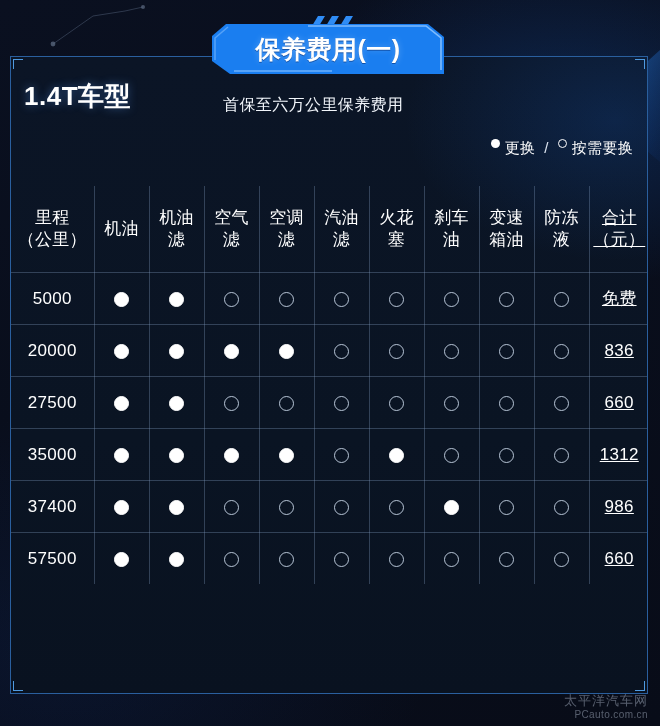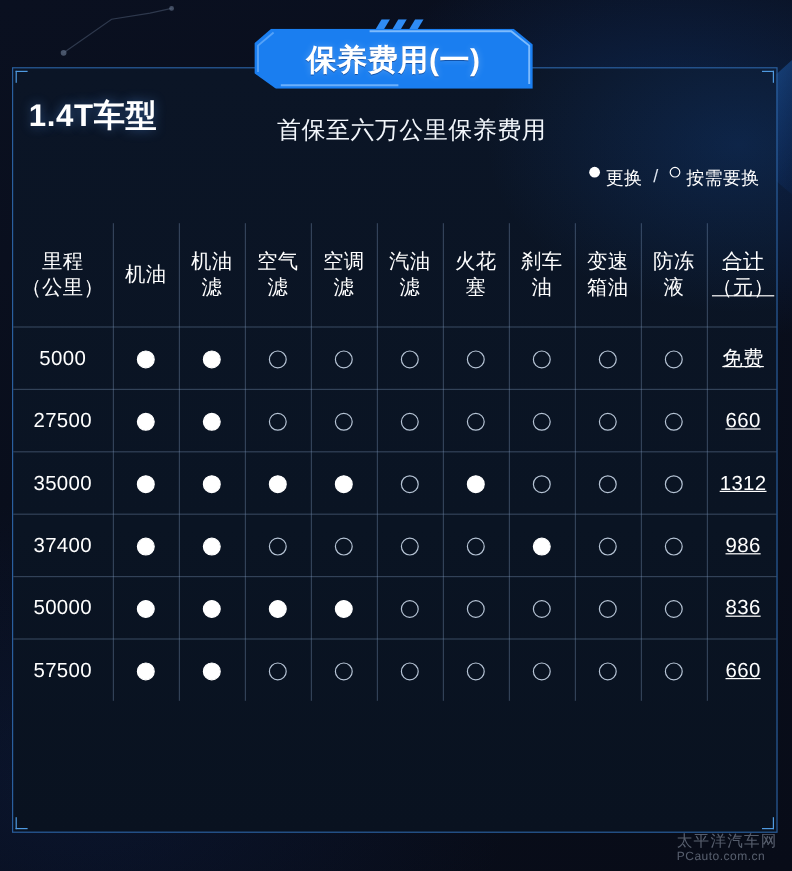--- a/index.html
+++ b/index.html
@@ -113,23 +113,23 @@
     font-weight: bold;
     letter-spacing: .5px;
     text-shadow: 0 0 10px rgba(90,160,255,.45);
     white-space: nowrap;
   }
   #subtitle {
     position: absolute;
     left: 212px;
     top: 38px;
     width: 240px;
-    text-align: center;
+    text-align: left;
     color: #f2f6fb;
-    font-size: 20px;
+    font-size: 16px;
     letter-spacing: .4px;
     white-space: nowrap;
   }
   #legend {
     position: absolute;
     right: 14px;
     top: 82px;
     color: #ffffff;
     font-size: 15px;
     letter-spacing: .3px;
@@ -216,20 +216,21 @@
   .mark.hollow {
     background: transparent;
     border: 1.4px solid rgba(196,210,228,0.92);
   }
 
   
   #watermark {
     position: absolute;
     right: 12px;
     bottom: 6px;
+    text-align: right;
     color: rgba(196,208,226,0.42);
     line-height: 1.15;
     z-index: 8;
     pointer-events: none;
   }
   #watermark .wm-cn { font-size: 13px; letter-spacing: 1px; display: block; }
   #watermark .wm-en { font-size: 10px; letter-spacing: .4px; display: block; }
 </style>
 </head>
 <body>
@@ -353,20 +354,33 @@
             <td><span class="mark hollow"></span></td>
             <td><span class="mark hollow"></span></td>
             <td><span class="mark hollow"></span></td>
             <td><span class="mark hollow"></span></td>
             <td><span class="mark hollow"></span></td>
             <td><span class="mark hollow"></span></td>
             <td><span class="mark hollow"></span></td>
             <td class="cell-total">免费</td>
           </tr>
           <tr>
+            <td class="cell-km">20000</td>
+            <td><span class="mark filled"></span></td>
+            <td><span class="mark filled"></span></td>
+            <td><span class="mark filled"></span></td>
+            <td><span class="mark filled"></span></td>
+            <td><span class="mark hollow"></span></td>
+            <td><span class="mark hollow"></span></td>
+            <td><span class="mark hollow"></span></td>
+            <td><span class="mark hollow"></span></td>
+            <td><span class="mark hollow"></span></td>
+            <td class="cell-total">836</td>
+          </tr>
+          <tr>
             <td class="cell-km">27500</td>
             <td><span class="mark filled"></span></td>
             <td><span class="mark filled"></span></td>
             <td><span class="mark hollow"></span></td>
             <td><span class="mark hollow"></span></td>
             <td><span class="mark hollow"></span></td>
             <td><span class="mark hollow"></span></td>
             <td><span class="mark hollow"></span></td>
             <td><span class="mark hollow"></span></td>
             <td><span class="mark hollow"></span></td>
@@ -390,33 +404,20 @@
             <td><span class="mark filled"></span></td>
             <td><span class="mark filled"></span></td>
             <td><span class="mark hollow"></span></td>
             <td><span class="mark hollow"></span></td>
             <td><span class="mark hollow"></span></td>
             <td><span class="mark hollow"></span></td>
             <td><span class="mark filled"></span></td>
             <td><span class="mark hollow"></span></td>
             <td><span class="mark hollow"></span></td>
             <td class="cell-total">986</td>
-          </tr>
-          <tr>
-            <td class="cell-km">50000</td>
-            <td><span class="mark filled"></span></td>
-            <td><span class="mark filled"></span></td>
-            <td><span class="mark filled"></span></td>
-            <td><span class="mark filled"></span></td>
-            <td><span class="mark hollow"></span></td>
-            <td><span class="mark hollow"></span></td>
-            <td><span class="mark hollow"></span></td>
-            <td><span class="mark hollow"></span></td>
-            <td><span class="mark hollow"></span></td>
-            <td class="cell-total">836</td>
           </tr>
           <tr>
             <td class="cell-km">57500</td>
             <td><span class="mark filled"></span></td>
             <td><span class="mark filled"></span></td>
             <td><span class="mark hollow"></span></td>
             <td><span class="mark hollow"></span></td>
             <td><span class="mark hollow"></span></td>
             <td><span class="mark hollow"></span></td>
             <td><span class="mark hollow"></span></td>

